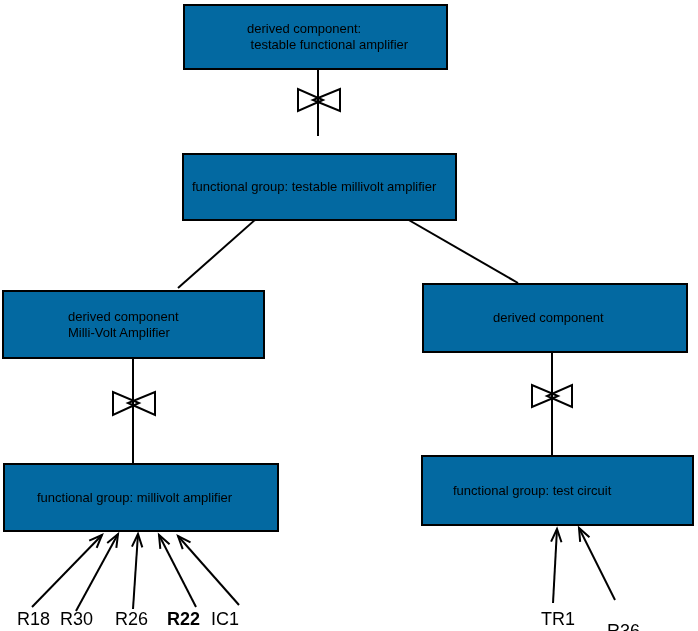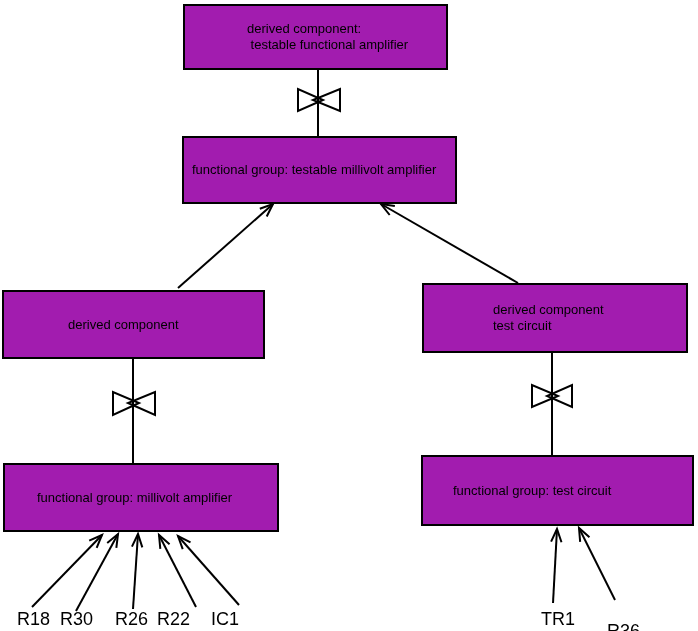--- a/index.html
+++ b/index.html
@@ -10,45 +10,45 @@
     background: #ffffff;
     font-family: "Liberation Sans", sans-serif;
     color: #000000;
     overflow: hidden;
   }
   .wires { position: absolute; left: 0; top: 0; }
   .box {
     position: absolute;
     box-sizing: border-box;
     border: 2px solid #000000;
-    background: #a21caf;
+    background: #0369a1;
     display: flex;
     flex-direction: column;
     justify-content: center;
     font-size: 13px;
     line-height: 16px;
   }
   .box .tline { white-space: pre; }
   .b1 { left: 183px; top: 4px;   width: 265px; height: 66px; padding-left: 62px; }
-  .b2 { left: 182px; top: 136px; width: 275px; height: 68px; padding-left: 8px;  }
+  .b2 { left: 182px; top: 153px; width: 275px; height: 68px; padding-left: 8px;  }
   .b3 { left: 2px;   top: 290px; width: 263px; height: 69px; padding-left: 64px; }
   .b4 { left: 422px; top: 283px; width: 266px; height: 70px; padding-left: 69px; }
   .b5 { left: 3px;   top: 463px; width: 276px; height: 69px; padding-left: 32px; }
   .b6 { left: 421px; top: 455px; width: 273px; height: 71px; padding-left: 30px; }
   .lbl {
     position: absolute;
     top: 612px;
     font-size: 18px;
     line-height: 15px;
     white-space: pre;
   }
   .l-r18 { left: 17px; }
   .l-r30 { left: 60px; }
   .l-r26 { left: 115px; }
-  .l-r22 { left: 157px; }
+  .l-r22 { left: 167px; font-weight: bold; }
   .l-ic1 { left: 211px; text-align: center; }
   .l-tr1 { left: 541px; }
   .l-r36 { left: 607px; margin-top: 12px; }
 </style>
 </head>
 <body>
 
 <div class="canvas">
 
   <svg class="wires" width="698" height="631" viewBox="0 0 698 631">
@@ -92,25 +92,25 @@
     <div class="tline">derived component:</div>
     <div class="tline"> testable functional amplifier</div>
   </div>
 
   <div class="box b2">
     <div class="tline">functional group: testable millivolt amplifier</div>
   </div>
 
   <div class="box b3">
     <div class="tline">derived component</div>
+    <div class="tline">Milli-Volt Amplifier</div>
   </div>
 
   <div class="box b4">
     <div class="tline">derived component</div>
-    <div class="tline">test circuit</div>
   </div>
 
   <div class="box b6">
     <div class="tline">functional group: test circuit</div>
   </div>
 
   <div class="box b5">
     <div class="tline">functional group: millivolt amplifier</div>
   </div>
 

